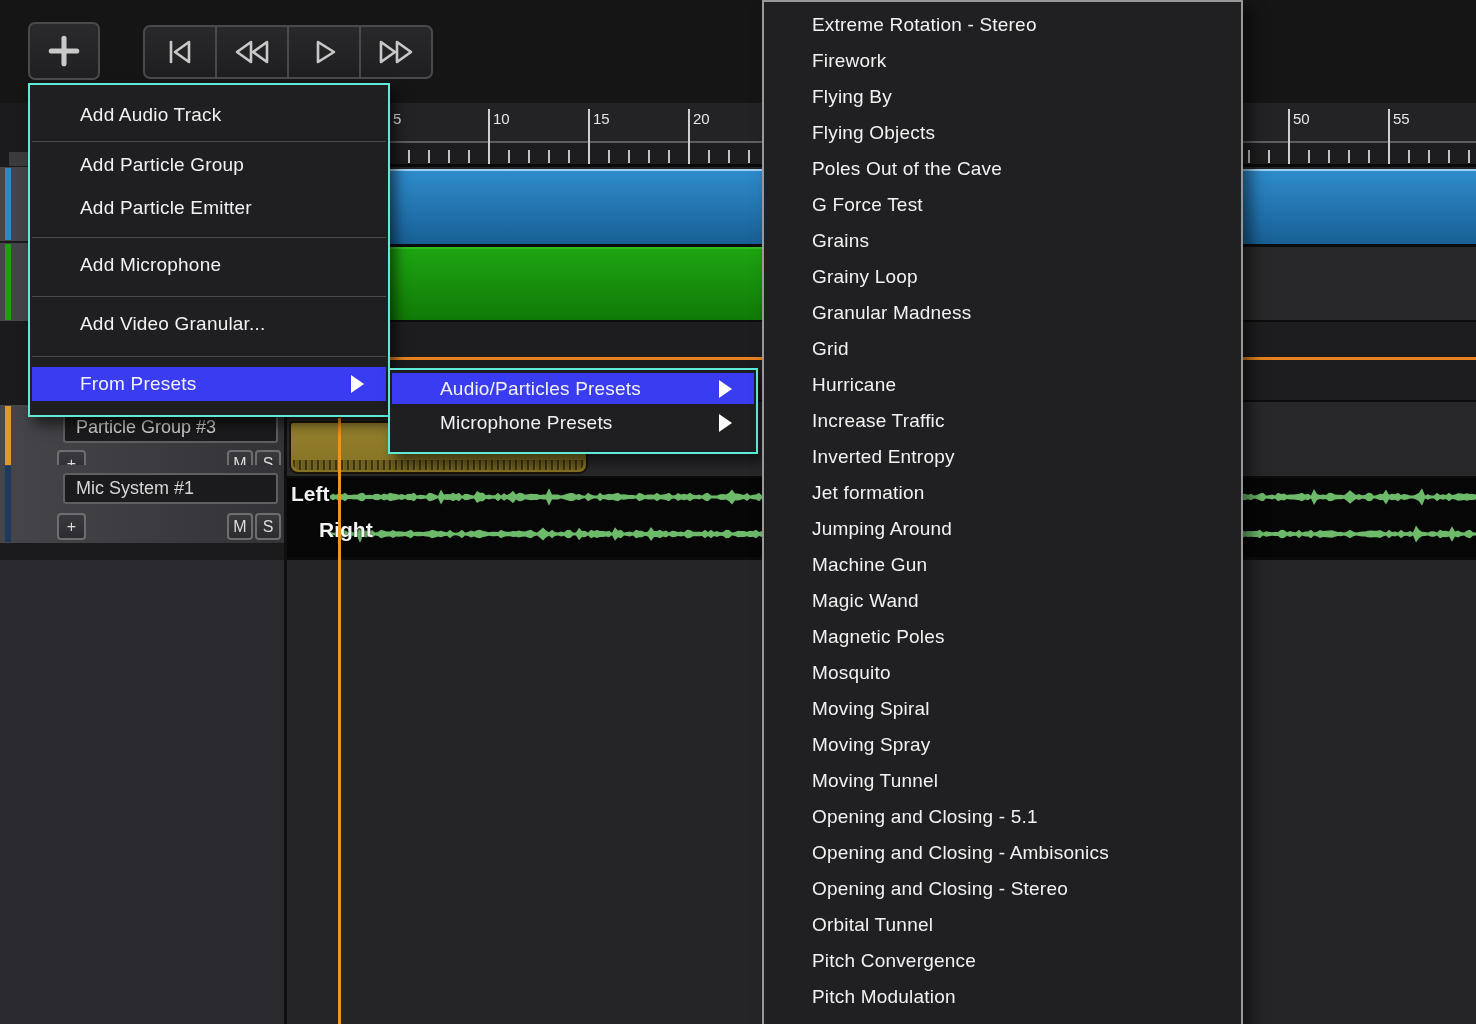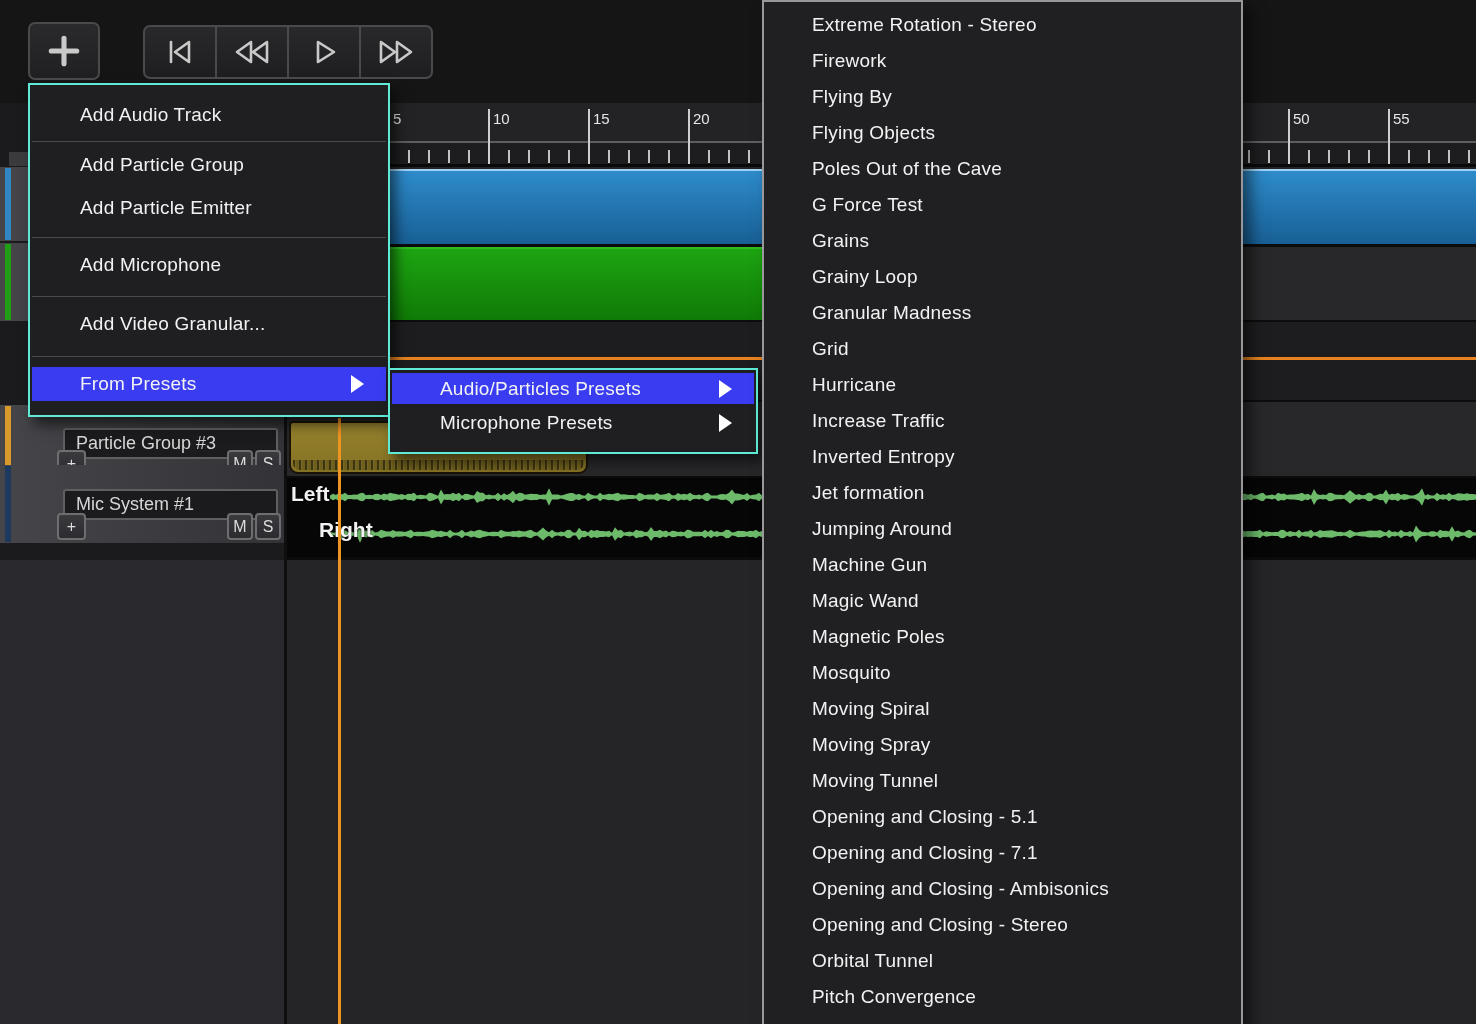--- a/index.html
+++ b/index.html
@@ -57,21 +57,21 @@
 
   #playhead{left:338px;top:418px;width:3px;height:606px;background:#ee9420;z-index:6;}
 
   
   #headercol{left:0;top:103px;width:287px;height:921px;background:#1b1b1e;z-index:3;}
   #hdr-corner{position:absolute;left:9px;top:49px;width:278px;height:14px;background:#3b3b3e;}
   .trk{position:absolute;left:0;width:284px;background:linear-gradient(90deg,#45454a,#333337);}
   .trk .strip{position:absolute;left:5px;top:1px;bottom:1px;width:6px;}
   .namebox{position:absolute;left:63px;width:215px;height:31px;background:#1b1b1d;
      border:2px solid #5f5f61;border-radius:3px;box-sizing:border-box;
-     font-size:18px;color:#d6d6d6;line-height:27px;padding-left:11px;overflow:hidden;white-space:nowrap;margin-top:16px;}
+     font-size:18px;color:#d6d6d6;line-height:27px;padding-left:11px;overflow:hidden;white-space:nowrap;}
   .mini-btn{position:absolute;height:27px;background:linear-gradient(#3a3a3e,#2c2c30);
      border:2px solid #6e6e70;border-radius:4px;box-sizing:border-box;
      color:#dcdcdc;font-size:16px;display:flex;align-items:center;justify-content:center;}
   #hdr-divider{position:absolute;right:0;top:0;width:3px;height:100%;background:#0f0f0f;}
 
   
   .menu-panel{background:#1f1f22;border:2px solid #5eead4;box-sizing:border-box;
      box-shadow:6px 8px 12px rgba(0,0,0,.55);z-index:30;}
   #add-menu{left:28px;top:83px;width:362px;height:334px;}
   .menu-item{position:absolute;left:2px;right:2px;display:flex;align-items:center;
@@ -306,19 +306,18 @@
     <div class="preset-item">Jet formation</div>
     <div class="preset-item">Jumping Around</div>
     <div class="preset-item">Machine Gun</div>
     <div class="preset-item">Magic Wand</div>
     <div class="preset-item">Magnetic Poles</div>
     <div class="preset-item">Mosquito</div>
     <div class="preset-item">Moving Spiral</div>
     <div class="preset-item">Moving Spray</div>
     <div class="preset-item">Moving Tunnel</div>
     <div class="preset-item">Opening and Closing - 5.1</div>
-    <div class="preset-item">Opening and Closing - 7.1</div>
     <div class="preset-item">Opening and Closing - Ambisonics</div>
     <div class="preset-item">Opening and Closing - Stereo</div>
     <div class="preset-item">Orbital Tunnel</div>
     <div class="preset-item">Pitch Convergence</div>
     <div class="preset-item">Pitch Modulation</div>
   </div>
 
 </body></html>

